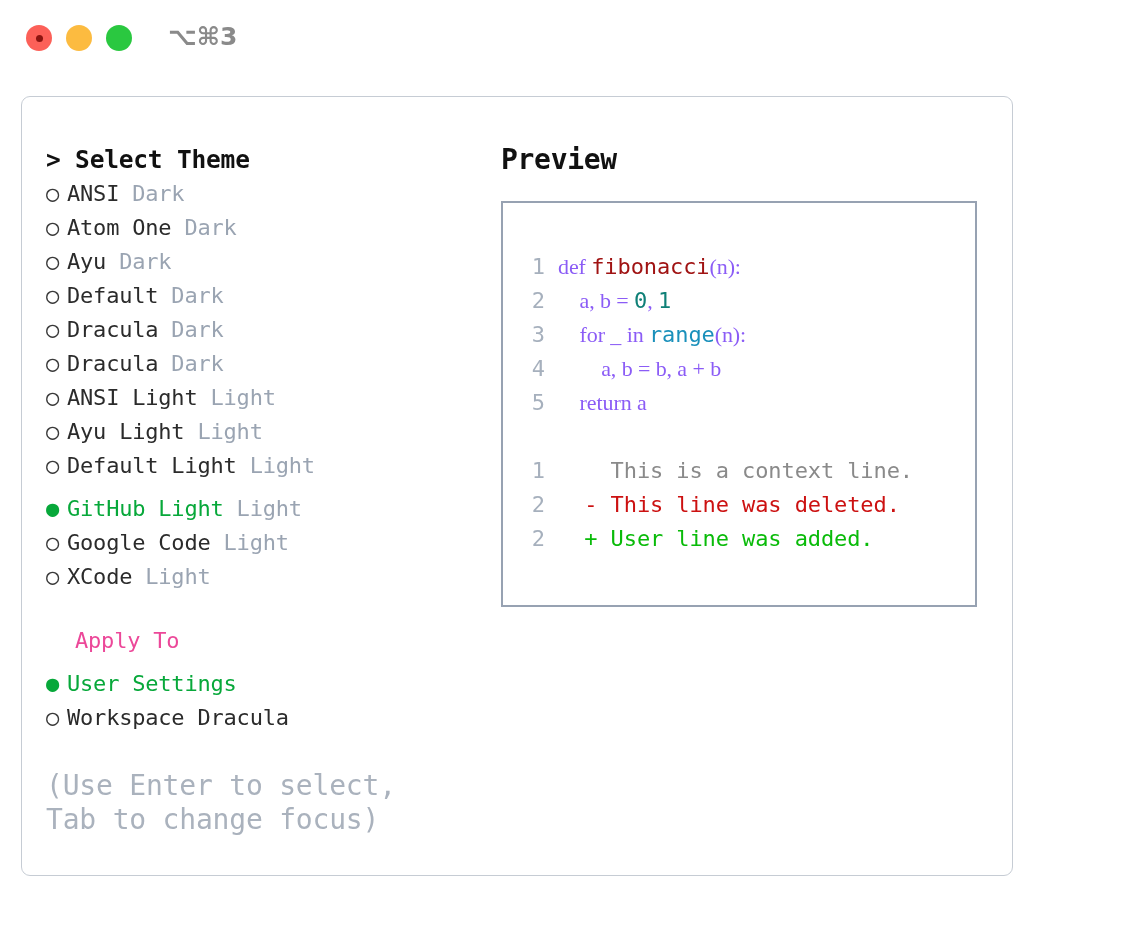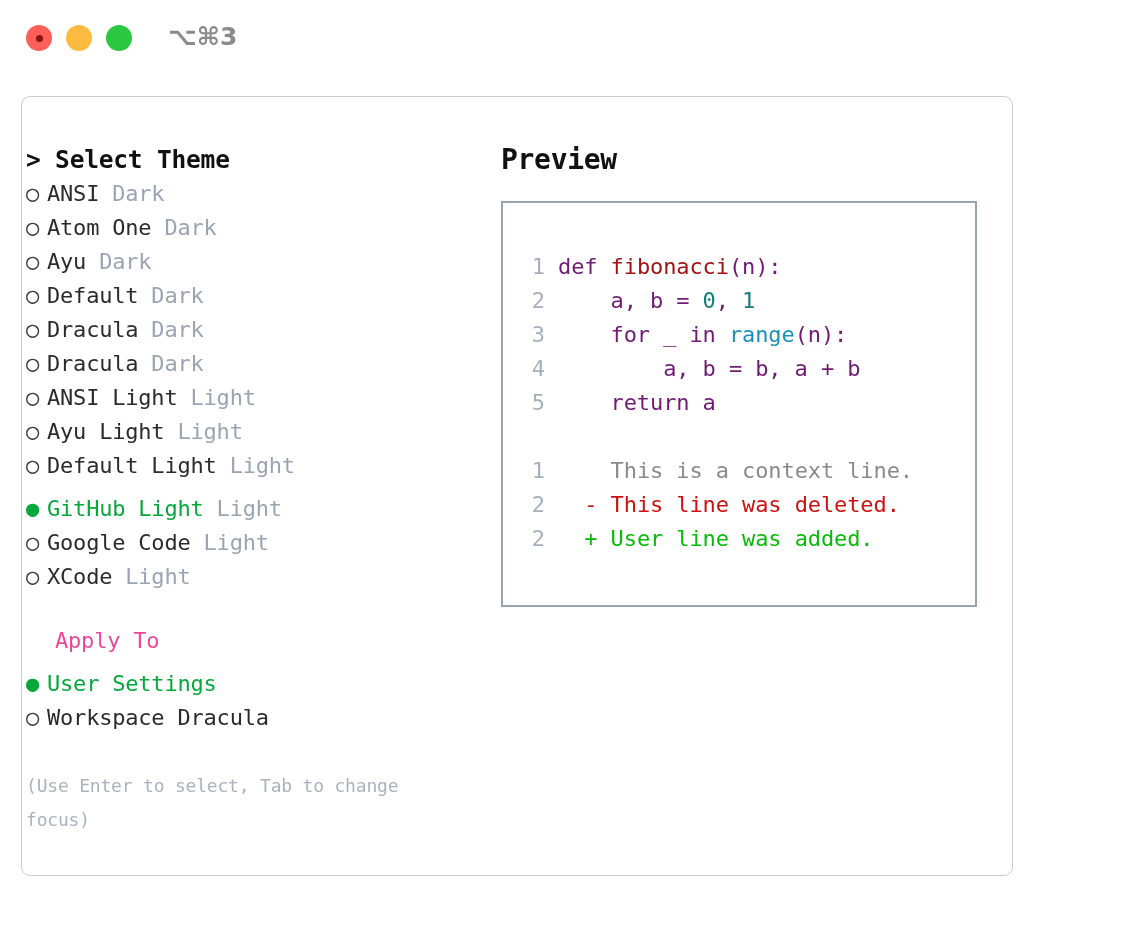--- a/index.html
+++ b/index.html
@@ -79,21 +79,21 @@
     height: 780px;
     border: 1.6px solid #c6ccd4;
     border-radius: 9px;
     background: #ffffff;
     box-sizing: border-box;
   }
 
   
   .left-col {
     position: absolute;
-    left: 4px;
+    left: 24px;
     top: 46px;
     width: 430px;
   }
 
   .list-title {
     font-size: 24.5px;
     font-weight: 700;
     color: #111111;
     line-height: 34px;
     white-space: pre;
@@ -128,21 +128,21 @@
     color: #ec4899;
     line-height: 34px;
     padding-left: 29px;
     white-space: pre;
     letter-spacing: -0.2px;
   }
   .spacer-sm { height: 30px; }
   .spacer-md { height: 34px; }
 
   .hint {
-    font-size: 18px;
+    font-size: 28px;
     color: #aab2bd;
     line-height: 34px;
     width: 400px;
     letter-spacing: -0.2px;
   }
 
   
   .right-col {
     position: absolute;
     left: 479px;
@@ -182,21 +182,21 @@
   .gutter {
     display: inline-block;
     width: 26px;
     flex: 0 0 26px;
     text-align: right;
     color: #a6b0bd;
     margin-right: 13px;
   }
   .code-txt { color: #2b2b2b; }
 
-  .tok-plain  { color: #701a75; }
+  .tok-plain  { color: #8b5cf6; font-family: Liberation Serif, serif; }
   .tok-fn     { color: #a01313; }
   .tok-num    { color: #0f8077; }
   .tok-builtin{ color: #1a90bb; }
 
   .diff-gap { height: 34px; }
   .diff-ctx { color: #8a8a8a; }
   .diff-del { color: #cc1111; }
   .diff-add { color: #09bb09; }
 </style>
 </head>

